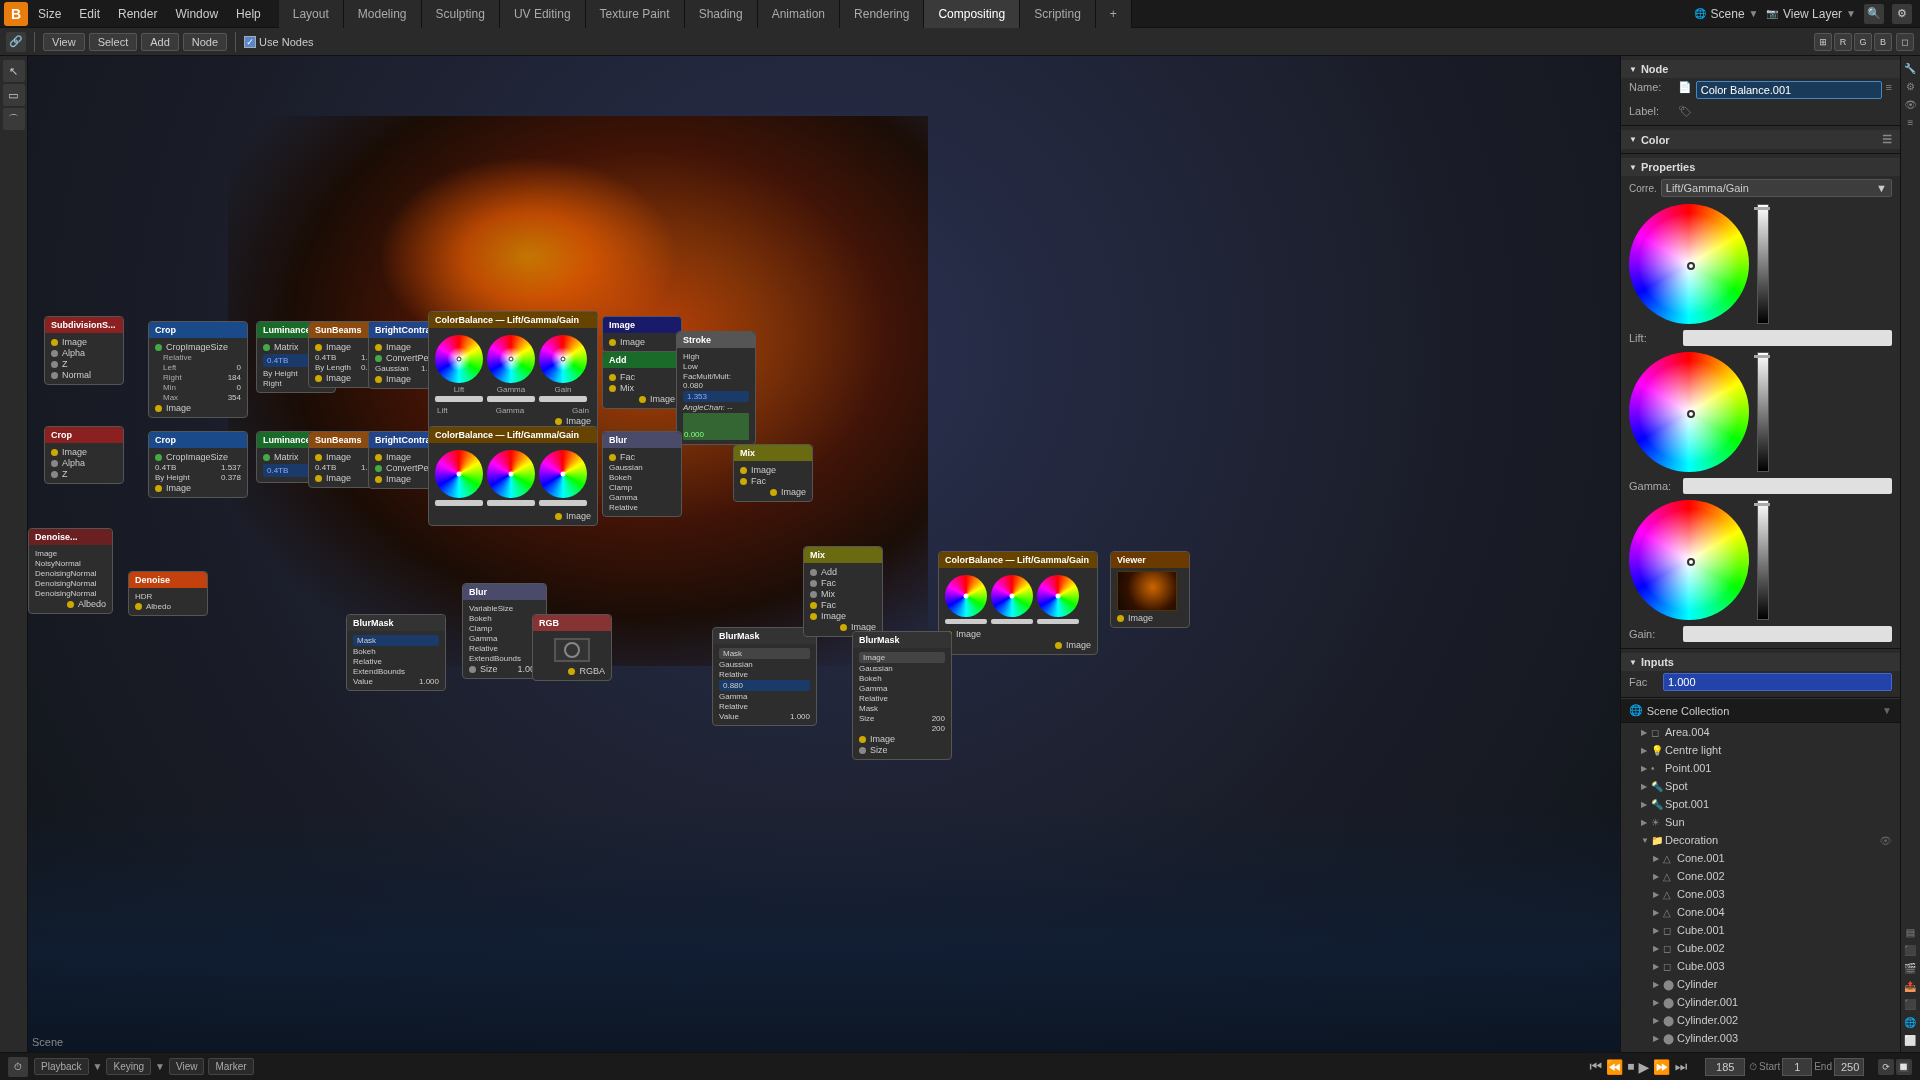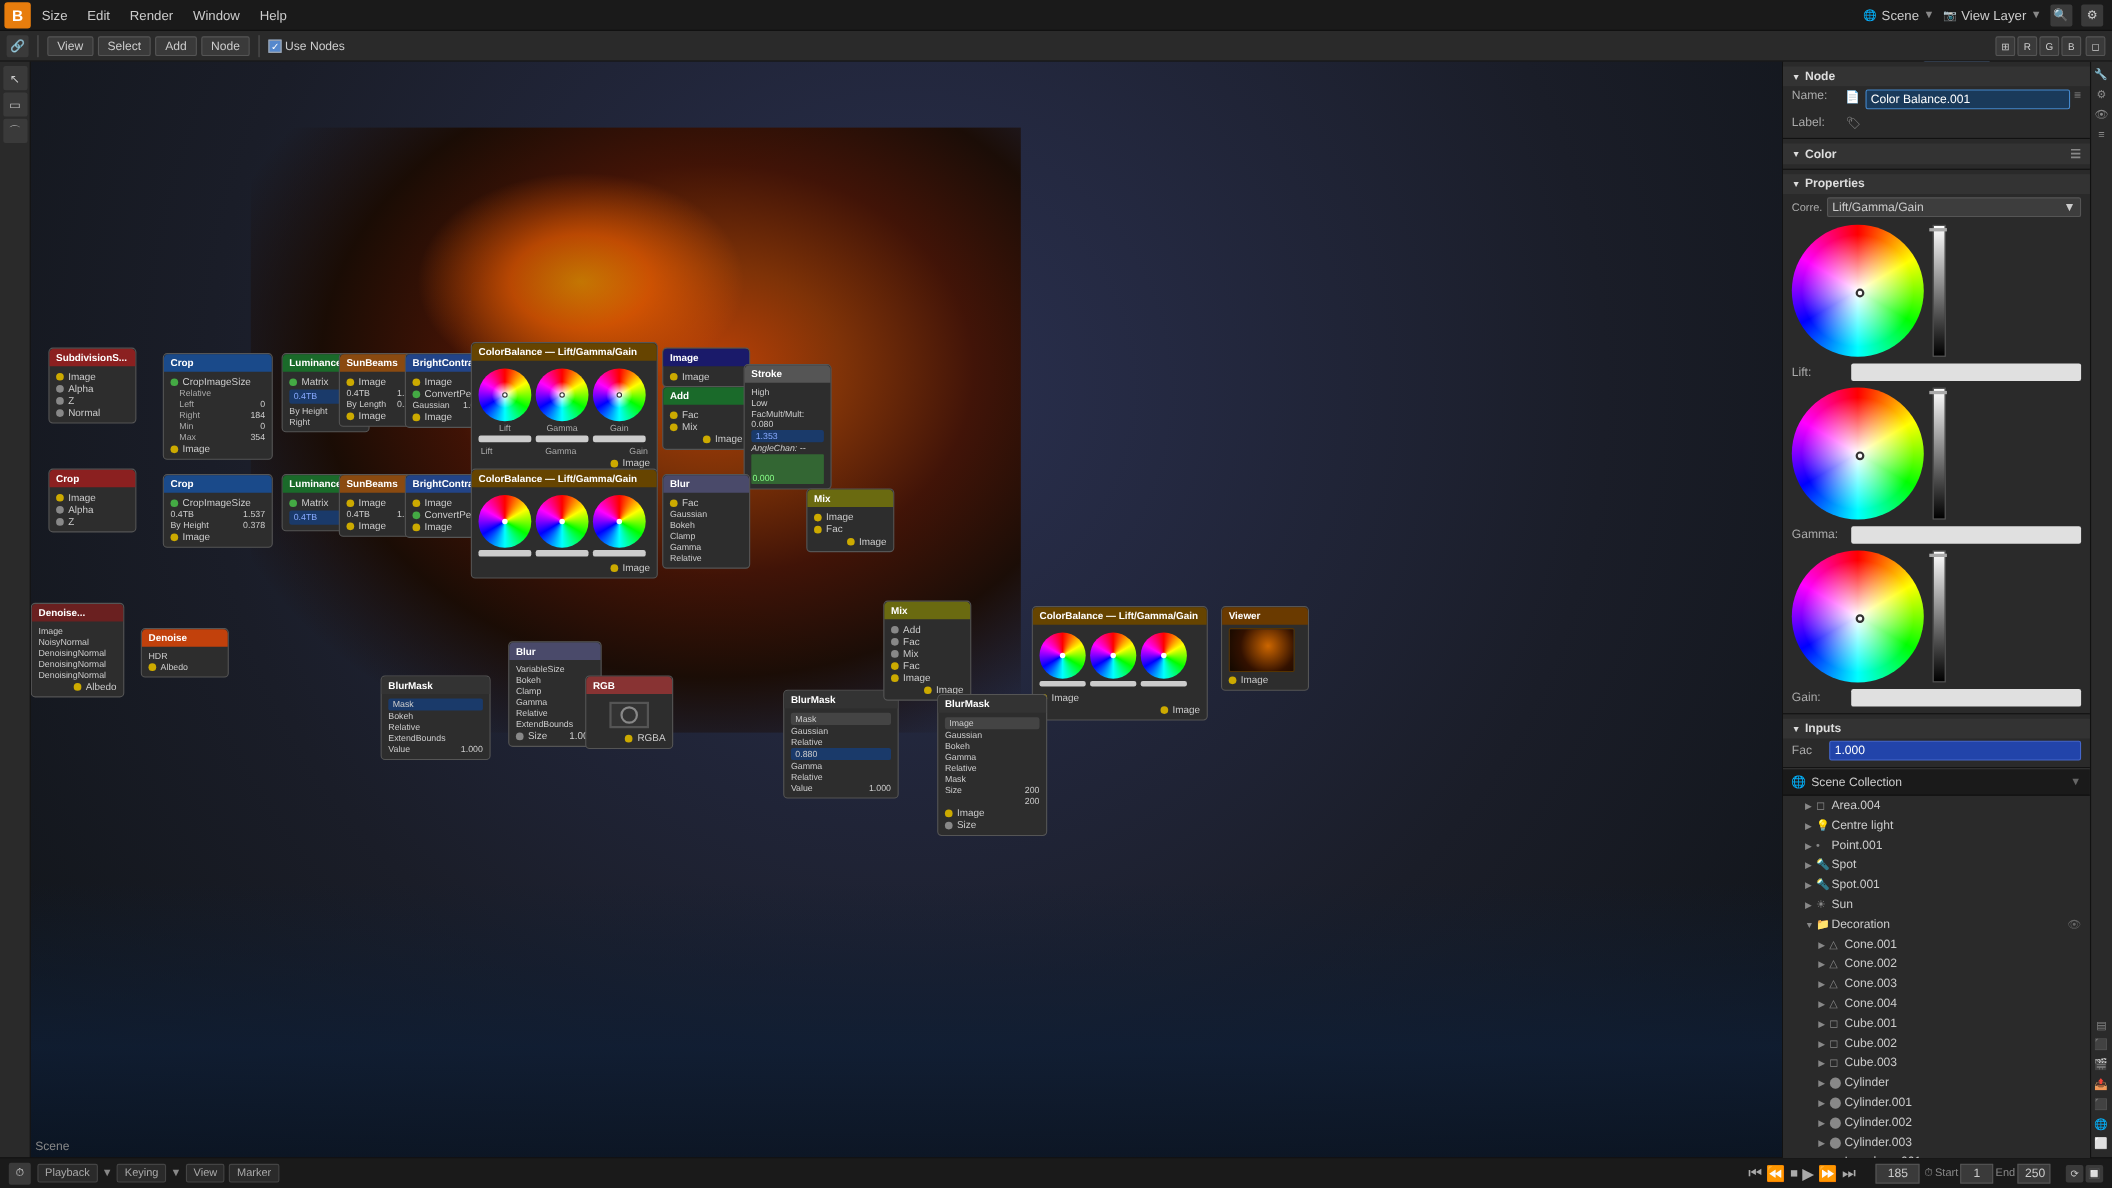--- a/index.html
+++ b/index.html
@@ -194,20 +194,33 @@
 <div id="top-menu">
   <div class="menu-left">
     <div class="menu-icon">
       <span>B</span>
     </div>
     <div class="menu-item">Size</div>
     <div class="menu-item">Edit</div>
     <div class="menu-item">Render</div>
     <div class="menu-item">Window</div>
     <div class="menu-item">Help</div>
+  </div>
+  <div class="menu-tabs">
+    <div class="menu-tab">Layout</div>
+    <div class="menu-tab">Modeling</div>
+    <div class="menu-tab">Sculpting</div>
+    <div class="menu-tab">UV Editing</div>
+    <div class="menu-tab">Texture Paint</div>
+    <div class="menu-tab">Shading</div>
+    <div class="menu-tab">Animation</div>
+    <div class="menu-tab">Rendering</div>
+    <div class="menu-tab active">Compositing</div>
+    <div class="menu-tab">Scripting</div>
+    <div class="menu-tab">+</div>
   </div>
   <div class="menu-right">
     <div style="display:flex;align-items:center;gap:4px;">
       <span style="font-size:10px;color:#888;">🌐</span>
       <span class="scene-label">Scene</span>
       <span style="color:#888;font-size:10px;">▼</span>
     </div>
     <div style="display:flex;align-items:center;gap:4px;">
       <span style="font-size:10px;color:#888;">📷</span>
       <span class="scene-label">View Layer</span>
@@ -623,21 +636,21 @@
               <div class="node-dot yellow"></div>
               <span>Fac</span>
             </div>
           <div class="node-row">
               <div class="node-dot yellow" style="margin-left:auto;"></div>
               <span>Image</span>
             </div>
         </div>
       </div>
 
-      <div class="node-box" style="left:0;top:492px;width:85px;">
+      <div class="node-box" style="left:0;top:472px;width:85px;">
         <div class="node-header red" style="background:#6a2020;">Denoise...</div>
         <div class="node-body">
           <div class="node-row">
               <span style="font-size:8px;">Image</span>
             </div>
           <div class="node-row">
               <span style="font-size:8px;">NoisyNormal</span>
             </div>
           <div class="node-row">
               <span style="font-size:8px;">DenoisingNormal</span>

